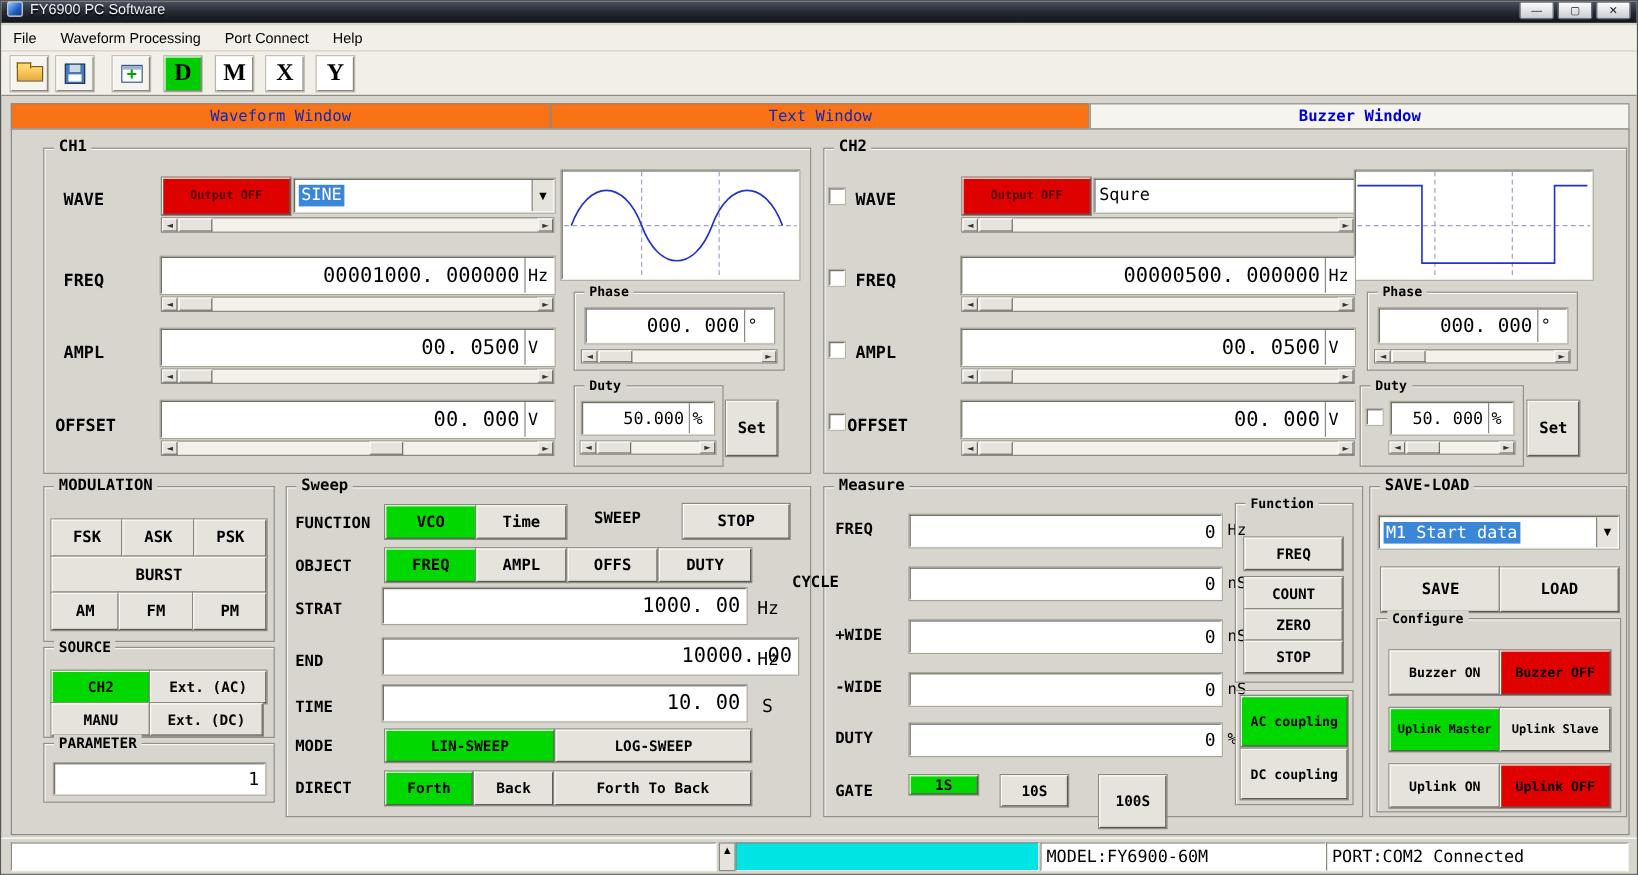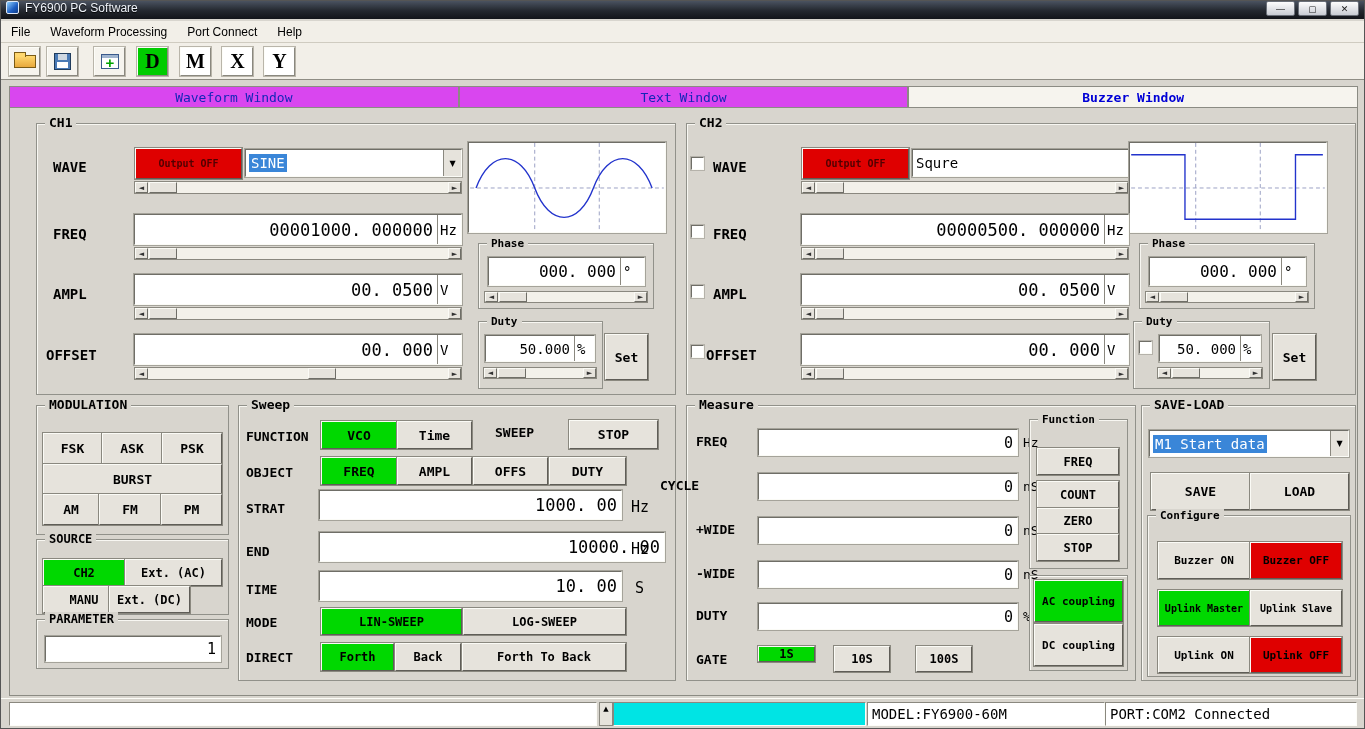--- a/index.html
+++ b/index.html
@@ -21,21 +21,21 @@
   .icon-folder{width:22px;height:13px;background:linear-gradient(#ffd76e,#e8a93d);border:1px solid #7a5b16;position:relative;display:block}
   .icon-folder::before{content:"";position:absolute;left:-1px;top:-4px;width:10px;height:4px;background:#ffd76e;border:1px solid #7a5b16;border-bottom:none}
   .icon-floppy{width:17px;height:17px;background:#4a7ab5;border:1px solid #203c5c;position:relative;display:block}
   .icon-floppy::before{content:"";position:absolute;left:3px;top:0;width:9px;height:6px;background:#cfd8e2}
   .icon-floppy::after{content:"";position:absolute;left:2px;bottom:1px;width:11px;height:6px;background:#fff}
   .icon-addwin{width:18px;height:15px;background:#fff;border:1px solid #3a5a8c;position:relative;display:block}
   .icon-addwin::before{content:"";position:absolute;left:0;top:0;width:100%;height:3px;background:#9fb4cf}
   .icon-addwin::after{content:"+";position:absolute;left:4px;top:0px;color:#00a400;font-weight:900;font-size:15px;line-height:15px}
   
   .tabstrip{position:absolute;left:8px;top:85px;width:1349px;height:22px;display:flex}
-  .tab{flex:1;border:1px solid #8b8b83;background:#d946ef;display:flex;align-items:center;justify-content:center;font-family:"DejaVu Sans Mono",monospace;font-size:13px;color:#1326b8}
+  .tab{flex:1;border:1px solid #8b8b83;background:#f97316;display:flex;align-items:center;justify-content:center;font-family:"DejaVu Sans Mono",monospace;font-size:13px;color:#1326b8}
   .tab.active{font-weight:bold;color:#0000d6;background:#f6f4ee}
   .mainpanel{position:absolute;left:8px;top:106px;width:1349px;height:589px;background:#d8d5ce;border:1px solid #8b8b83}
   
   .group{position:absolute;border:1px solid #91918a;box-shadow:inset 1px 1px 0 #f8f7f2}
   .legend{position:absolute;top:-8px;left:8px;background:#d8d5ce;padding:0 4px;font-family:"DejaVu Sans Mono",monospace;font-weight:bold;font-size:13px;line-height:14px}
   .legend.small{font-size:11px;top:-7px}
   
   .lbl{position:absolute;font-family:"DejaVu Sans Mono",monospace;font-weight:bold;font-size:14px}
   .lbl.s{font-size:13px}
   .unit{position:absolute;font-family:"DejaVu Sans Mono",monospace;font-size:15px}
@@ -318,21 +318,21 @@
   <div class="btn" style="left:42px;top:493px;width:56px;height:31px">AM</div>
   <div class="btn" style="left:98px;top:493px;width:62px;height:31px">FM</div>
   <div class="btn" style="left:160px;top:493px;width:61px;height:31px">PM</div>
 
   <div class="group" style="left:35px;top:538px;width:193px;height:76px">
     <div class="legend" style="font-size:12px">SOURCE</div>
   </div>
   <div class="btn g f12" style="left:42px;top:558px;width:82px;height:27px">CH2</div>
   <div class="btn f12" style="left:124px;top:558px;width:97px;height:27px">Ext. (AC)</div>
   <div class="btn f12" style="left:42px;top:585px;width:82px;height:27px">MANU</div>
-  <div class="btn f12" style="left:108px;top:585px;width:81px;height:27px">Ext. (DC)</div>
+  <div class="btn f12" style="left:124px;top:585px;width:94px;height:27px">Ext. (DC)</div>
 
   <div class="group" style="left:35px;top:618px;width:193px;height:50px">
     <div class="legend" style="font-size:12px">PARAMETER</div>
   </div>
   <div class="field" style="left:44px;top:635px;width:176px;height:26px">
     <div class="fval m">1</div>
   </div>
 
   <div class="group" style="left:237px;top:404px;width:438px;height:276px">
     <div class="legend">Sweep</div>
@@ -394,21 +394,21 @@
   </div>
   <div class="unit" style="left:1022px;top:566px;font-size:13px">nS</div>
   <div class="lbl s" style="left:695px;top:607px">DUTY</div>
   <div class="field" style="left:757px;top:602px;width:260px;height:27px">
     <div class="fval m">0</div>
   </div>
   <div class="unit" style="left:1022px;top:608px;font-size:13px">%</div>
   <div class="lbl s" style="left:695px;top:651px">GATE</div>
   <div class="btn g f12" style="left:757px;top:645px;width:57px;height:16px">1S</div>
   <div class="btn f12" style="left:833px;top:645px;width:56px;height:26px">10S</div>
-  <div class="btn f12" style="left:915px;top:645px;width:56px;height:26px">100S</div>
+  <div class="btn f12" style="left:915px;top:645px;width:56px;height:44px">100S</div>
   <div class="group" style="left:1028px;top:418px;width:99px;height:150px">
     <div class="legend small">Function</div>
   </div>
   <div class="btn f12" style="left:1036px;top:447px;width:82px;height:27px">FREQ</div>
   <div class="btn f12" style="left:1036px;top:480px;width:82px;height:27px">COUNT</div>
   <div class="btn f12" style="left:1036px;top:507px;width:82px;height:26px">ZERO</div>
   <div class="btn f12" style="left:1036px;top:533px;width:82px;height:27px">STOP</div>
   <div class="group" style="left:1028px;top:574px;width:99px;height:96px"></div>
   <div class="btn g f11" style="left:1033px;top:579px;width:89px;height:42px">AC coupling</div>
   <div class="btn f11" style="left:1033px;top:623px;width:89px;height:42px">DC coupling</div>

